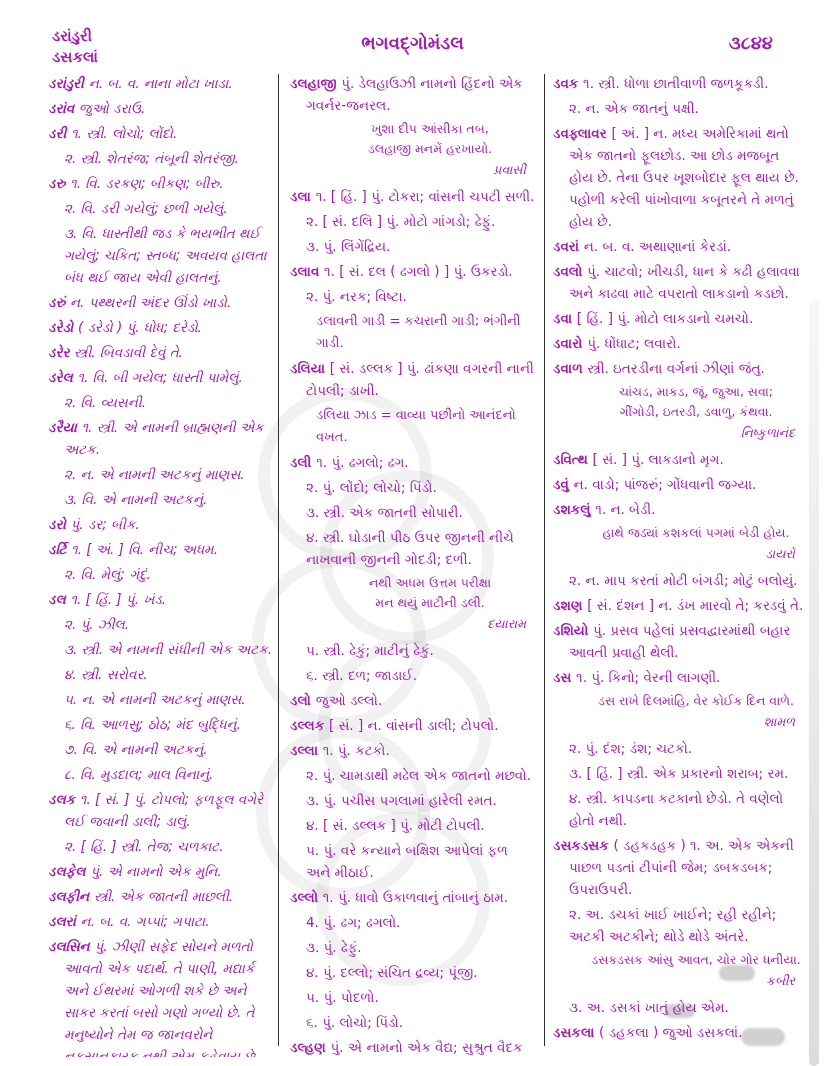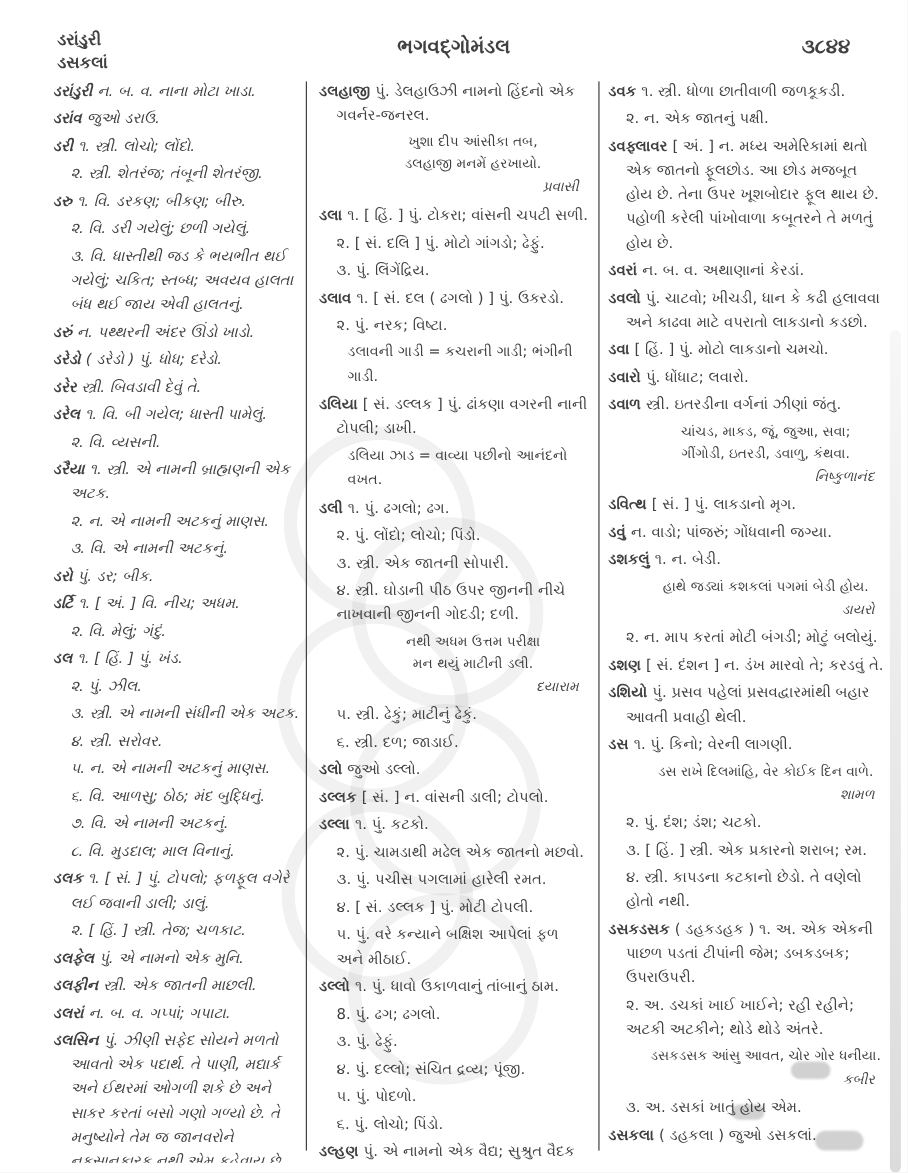--- a/index.html
+++ b/index.html
@@ -3,21 +3,21 @@
 <meta charset="utf-8">
 <style>
   html,body{margin:0;padding:0;}
   body{
     width:825px;height:1066px;
     background:#e9e9e9;
     font-family:"DejaVu Sans","Liberation Sans",sans-serif;
   }
   .page{
     position:relative;width:825px;height:1066px;
-    background:#ffffff;color:#404040;overflow:hidden;
+    background:#ffffff;color:#a21caf;overflow:hidden;
   }
   
   .guide{position:absolute;left:52px;top:26px;font-weight:700;font-size:15px;line-height:21px;z-index:3;}
   .title{position:absolute;left:0;right:0;top:32px;text-align:center;font-weight:700;font-size:18px;z-index:2;}
   .pagenum{position:absolute;right:52px;top:32px;font-weight:700;font-size:18px;z-index:3;}
   
   .divider{position:absolute;top:74px;height:972px;width:1px;background:#2f2f2f;z-index:2;}
   .divider-1{left:278px;}
   .divider-2{left:544px;}
   
@@ -133,21 +133,21 @@
       <p class="blk sense">૫. સ્ત્રી. ઢેકું; માટીનું ઢેકું.</p>
       <p class="blk sense">૬. સ્ત્રી. દળ; જાડાઈ.</p>
       <p class="blk entry"><span class="head">ડલો </span>જુઓ ડલ્લો.</p>
       <p class="blk entry"><span class="head">ડલ્લક </span>[ સં. ] ન. વાંસની ડાલી; ટોપલો.</p>
       <p class="blk entry"><span class="head">ડલ્લા </span>૧. પું. કટકો.</p>
       <p class="blk sense">૨. પું. ચામડાથી મઢેલ એક જાતનો મછવો.</p>
       <p class="blk sense">૩. પું. પચીસ પગલામાં હારેલી રમત.</p>
       <p class="blk sense">૪. [ સં. ડલ્લક ] પું. મોટી ટોપલી.</p>
       <p class="blk sense">૫. પું. વરે કન્યાને બક્ષિશ આપેલાં ફળ અને મીઠાઈ.</p>
       <p class="blk entry"><span class="head">ડલ્લો </span>૧. પું. ધાવો ઉકાળવાનું તાંબાનું ઠામ.</p>
-      <p class="blk sense">8. પું. ઢગ; ઢગલો.</p>
+      <p class="blk sense">4. પું. ઢગ; ઢગલો.</p>
       <p class="blk sense">૩. પું. ઢેફું.</p>
       <p class="blk sense">૪. પું. દલ્લો; સંચિત દ્રવ્ય; પૂંજી.</p>
       <p class="blk sense">૫. પું. પોદળો.</p>
       <p class="blk sense">૬. પું. લોચો; પિંડો.</p>
       <p class="blk entry"><span class="head">ડલ્હણ </span>પું. એ નામનો એક વૈદ્ય; સુશ્રુત વૈદક ગ્રંથનો એ નામનો એક ટીકાકાર.</p>
     </div>
   <div class="col col-3">
       <p class="blk entry"><span class="head">ડવક </span>૧. સ્ત્રી. ધોળા છાતીવાળી જળકૂકડી.</p>
       <p class="blk sense">૨. ન. એક જાતનું પક્ષી.</p>
       <p class="blk entry"><span class="head">ડવફ્લાવર </span>[ અં. ] ન. મધ્ય અમેરિકામાં થતો એક જાતનો ફૂલછોડ. આ છોડ મજબૂત હોય છે. તેના ઉપર ખૂશબોદાર ફૂલ થાય છે. પહોળી કરેલી પાંખોવાળા કબૂતરને તે મળતું હોય છે.</p>

